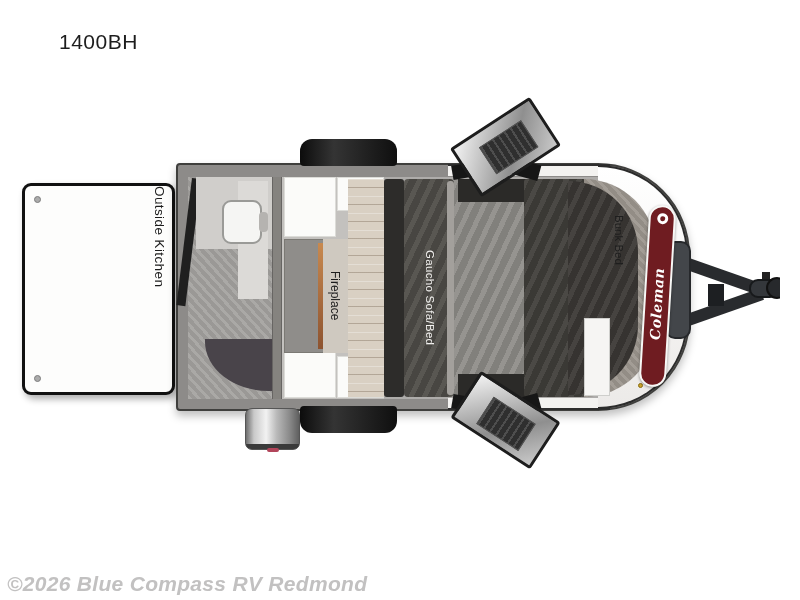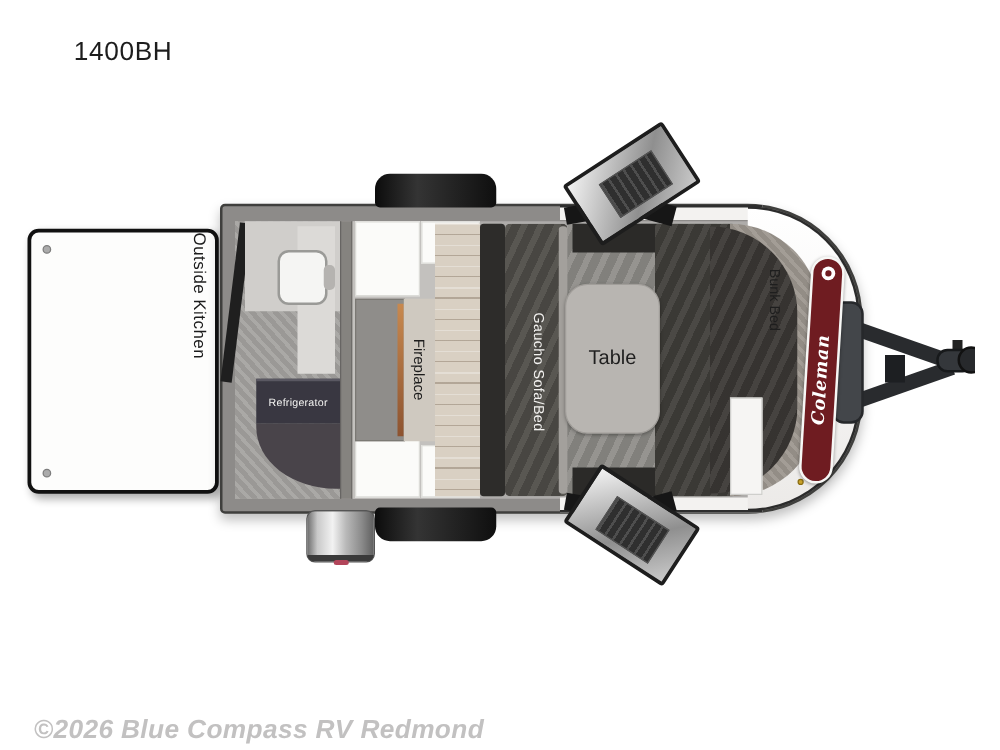--- a/index.html
+++ b/index.html
@@ -102,21 +102,21 @@
   .tread{position:absolute;left:22px;top:12px;width:48px;height:30px;background:#2f2f2f;border:1px solid #555;
          background-image:repeating-linear-gradient(90deg,rgba(255,255,255,.15) 0 2px,transparent 2px 7px);}
 
   .griddle{left:245px;top:408px;width:55px;height:42px;border:1px solid #555;border-radius:7px;
            background:linear-gradient(90deg,#6e6e6e 0%,#c9c9c9 15%,#f2f2f2 38%,#b9b9b9 58%,#8a8a8a 82%,#5f5f5f 100%);}
   .griddle-base{position:absolute;left:0;bottom:0;width:100%;height:5px;background:#3a3a3a;border-radius:0 0 6px 6px;}
   .griddle-dot{position:absolute;left:50%;bottom:-3px;transform:translateX(-50%);width:12px;height:4px;background:#b2455a;border-radius:2px;}
   .griddle-label{left:186px;top:455px;width:180px;text-align:center;font-size:15.5px;color:#111;}
 
   .watermark{left:7px;top:572px;font:italic bold 21px "Liberation Sans",sans-serif;
-             color:var(--watermark_gray,#c2c1c1);letter-spacing:.3px;margin-left:20px;}
+             color:var(--watermark_gray,#c2c1c1);letter-spacing:.3px;}
 </style>
 </head>
 <body>
 
 <div class="stage">
 
   <div class="abs page-title">1400BH</div>
 
   <div class="abs ok-panel">
     <span class="screw s1"></span>
@@ -126,23 +126,20 @@
 
   <div class="abs shell"></div>
   <div class="abs interior"></div>
 
   <div class="abs kitchen concrete"></div>
   <div class="abs open-door-line"></div>
   <div class="abs counter"></div>
   <div class="abs counter-strip"></div>
   <div class="abs sink"></div>
   <div class="abs faucet"></div>
-  <div class="abs fridge center">
-    <span>Refrigerator</span>
-  </div>
   <div class="abs fridge-arc"></div>
   <div class="abs partition"></div>
 
   <div class="abs cabzone"></div>
   <div class="abs cab cabA"></div>
   <div class="abs cab cabB"></div>
   <div class="abs cab cabC"></div>
   <div class="abs cab cabD"></div>
   <div class="abs fp-slab"></div>
   <div class="abs fp-copper"></div>
@@ -152,23 +149,20 @@
   <div class="abs wood planks"></div>
   <div class="abs sofa-back"></div>
   <div class="abs sofa-body slate"></div>
   <div class="abs sofa-edge"></div>
   <div class="abs sofa-label vtext center">Gaucho Sofa/Bed</div>
 
   <div class="abs dinette slate"></div>
   <div class="abs landing-top"></div>
   <div class="abs landing-bottom"></div>
   <div class="abs bench slate"></div>
-  <div class="abs table center">
-    <span>Table</span>
-  </div>
 
   <div class="abs strip-top"></div>
   <div class="abs strip-bottom"></div>
   <div class="abs cap"></div>
   <div class="abs bunk-pad concrete"></div>
   <div class="abs mattress slate"></div>
   <div class="abs bunk-step"></div>
   <div class="abs bunk-label vtext center">Bunk Bed</div>
   <div class="abs marker-dot"></div>
 

